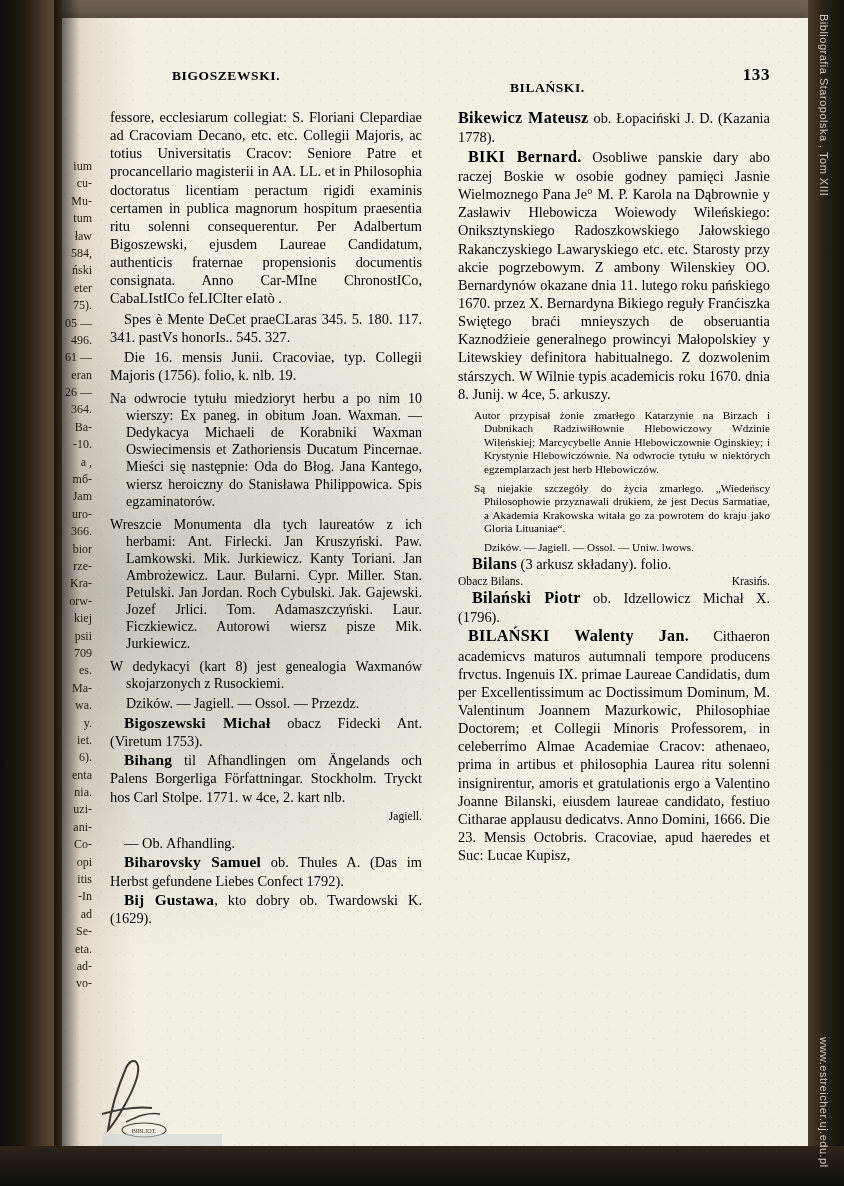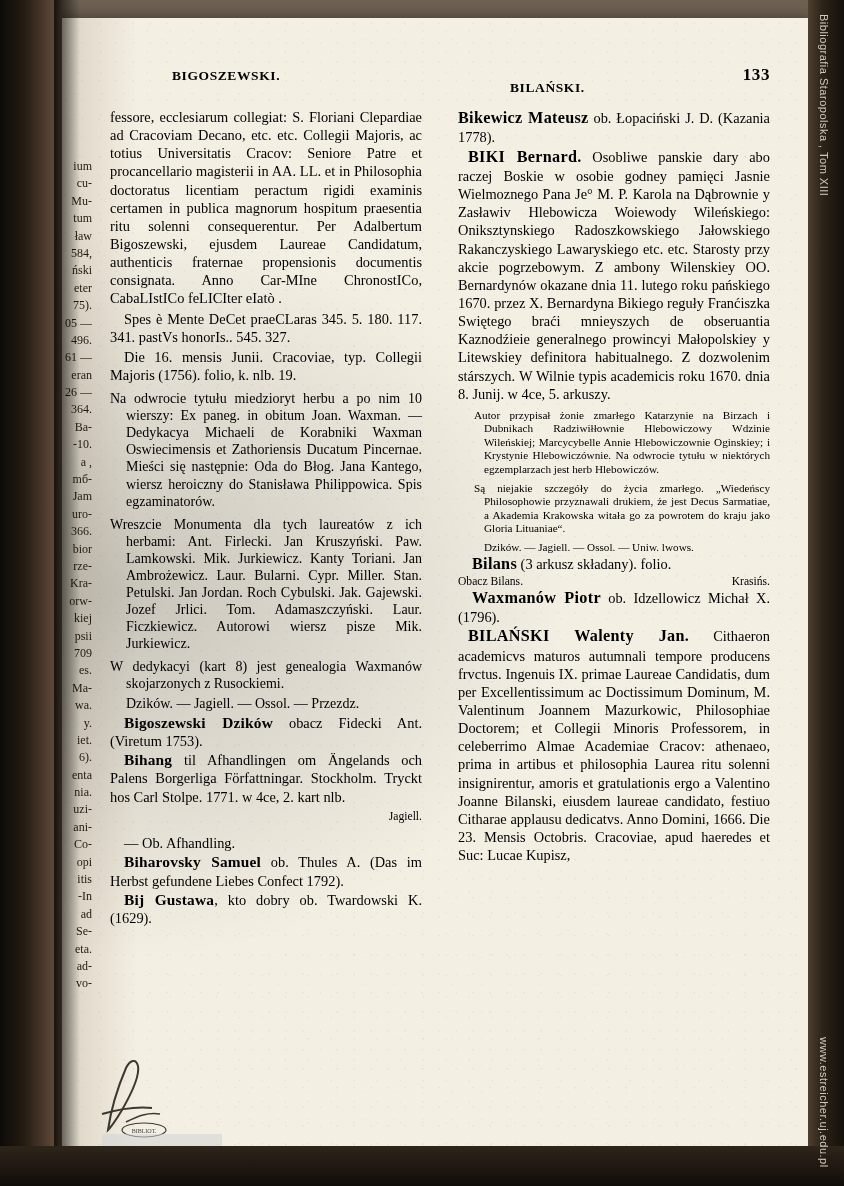--- a/index.html
+++ b/index.html
@@ -235,21 +235,21 @@
 
             <p class="small ind" style="margin-top:6px">Na odwrocie tytułu miedzioryt herbu a po nim 10 wierszy: Ex paneg. in obitum Joan. Waxman. — Dedykacya Michaeli de Korabniki Waxman Oswiecimensis et Zathoriensis Ducatum Pincernae. Mieści się następnie: Oda do Błog. Jana Kantego, wiersz heroiczny do Stanisława Philippowica. Spis egzaminatorów.</p>
 
             <p class="small ind" style="margin-top:6px">Wreszcie Monumenta dla tych laureatów z ich herbami: Ant. Firlecki. Jan Kruszyński. Paw. Lamkowski. Mik. Jurkiewicz. Kanty Toriani. Jan Ambrożewicz. Laur. Bularni. Cypr. Miller. Stan. Petulski. Jan Jordan. Roch Cybulski. Jak. Gajewski. Jozef Jrlici. Tom. Adamaszczyński. Laur. Ficzkiewicz. Autorowi wiersz pisze Mik. Jurkiewicz.</p>
 
             <p class="small ind" style="margin-top:6px">W dedykacyi (kart 8) jest genealogia Waxmanów skojarzonych z Rusockiemi.</p>
 
             <p class="small" style="margin-top:3px;padding-left:16px">Dzików. — Jagiell. — Ossol. — Przezdz.</p>
 
             <p class="par entry">
-              <span class="hw">Bigoszewski Dzików</span><span> obacz Fidecki Ant. (Viretum 1753).</span>
+              <span class="hw">Bigoszewski Michał</span><span> obacz Fidecki Ant. (Viretum 1753).</span>
             </p>
 
             <p class="par entry">
               <span class="hw">Bihang</span><span> til Afhandlingen om Ängelands och Palens Borgerliga Författningar. Stockholm. Tryckt hos Carl Stolpe. 1771. w 4ce, 2. kart nlb.</span>
             </p>
             <p class="sig-right">Jagiell.</p>
             <p class="par" style="text-indent:14px">— Ob. Afhandling.</p>
 
             <p class="par entry">
               <span class="hw">Biharovsky Samuel</span><span> ob. Thules A. (Das im Herbst gefundene Liebes Confect 1792).</span>
@@ -277,21 +277,21 @@
 
             <p class="par entry">
               <span class="hw-lg">Bilans</span><span> (3 arkusz składany). folio.</span>
             </p>
             <div class="sig-row">
               <span>Obacz Bilans.</span>
               <span>Krasińs.</span>
             </div>
 
             <p class="par entry">
-              <span class="hw-lg">Waxmanów Piotr</span><span> ob. Idzellowicz Michał X. (1796).</span>
+              <span class="hw-lg">Bilański Piotr</span><span> ob. Idzellowicz Michał X. (1796).</span>
             </p>
 
             <p class="par entry" style="text-indent:10px">
               <span class="hw-lg">BILAŃSKI Walenty Jan.</span><span> Cithaeron academicvs maturos autumnali tempore producens frvctus. Ingenuis IX. primae Laureae Candidatis, dum per Excellentissimum ac Doctissimum Dominum, M. Valentinum Joannem Mazurkowic, Philosophiae Doctorem; et Collegii Minoris Professorem, in celeberrimo Almae Academiae Cracov: athenaeo, prima in artibus et philosophia Laurea ritu solenni insignirentur, amoris et gratulationis ergo a Valentino Joanne Bilanski, eiusdem laureae candidato, festiuo Citharae applausu dedicatvs. Anno Domini, 1666. Die 23. Mensis Octobris. Cracoviae, apud haeredes et Suc: Lucae Kupisz,</span>
             </p>
 
           </div>
 
         </div>
       </div>

